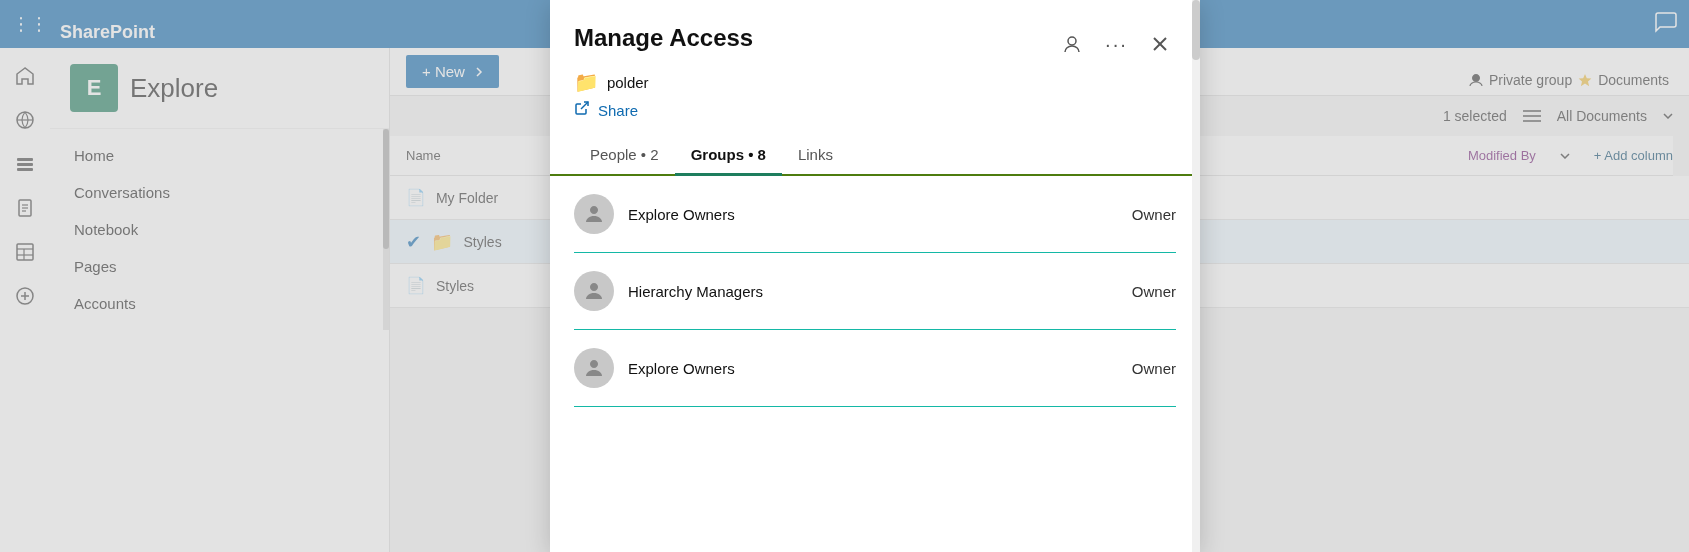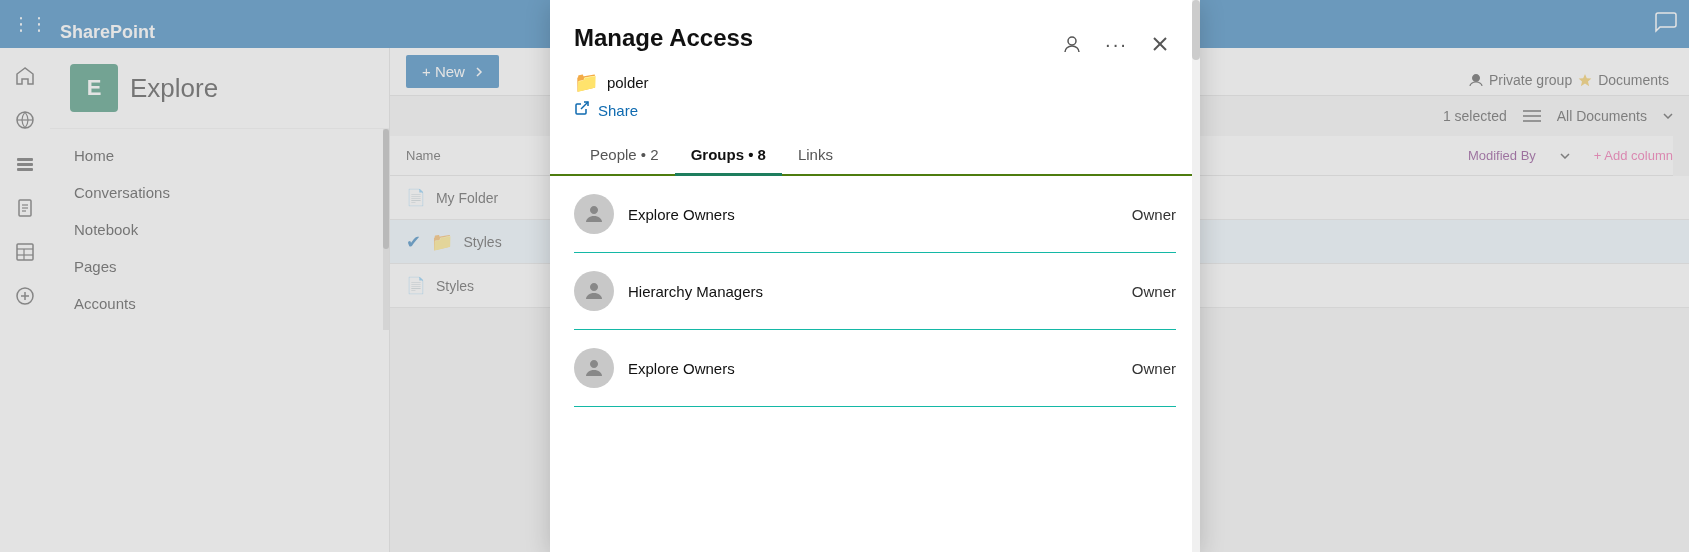--- a/index.html
+++ b/index.html
@@ -268,21 +268,21 @@
     <svg width="10" height="6" viewBox="0 0 10 6" fill="none">
         <path d="M1 1L5 5L9 1" stroke="#333" stroke-width="1.5"></path>
       </svg>
   </div>
   <div style="position:absolute; top:88px; right:16px; display:flex; align-items:center; gap:24px; height:40px; border-bottom:1px solid #ddd; background:white; left:0; padding-left:16px;">
     <span style="font-size:13px; color:#333;">Name</span>
     <span style="font-size:13px; color:#701a75; margin-left:auto;text-align:center;">Modified By</span>
     <svg width="10" height="6" viewBox="0 0 10 6" fill="none">
         <path d="M1 1L5 5L9 1" stroke="#333" stroke-width="1.5"></path>
       </svg>
-    <span style="font-size:13px; color:#ec4899;">+ Add column</span>
+    <span style="font-size:13px; color:#0c4a6e;">+ Add column</span>
   </div>
 
   <div class="right-rows">
     <div class="right-row" style="margin-top:40px;">
       <span class="row-file-icon">📄</span>
       <span class="row-name">My Folder</span>
     </div>
     <div class="right-row selected">
       <span style="color:#0e6ab0; font-size:18px;">✔</span>
       <span class="row-folder-icon">📁</span>

